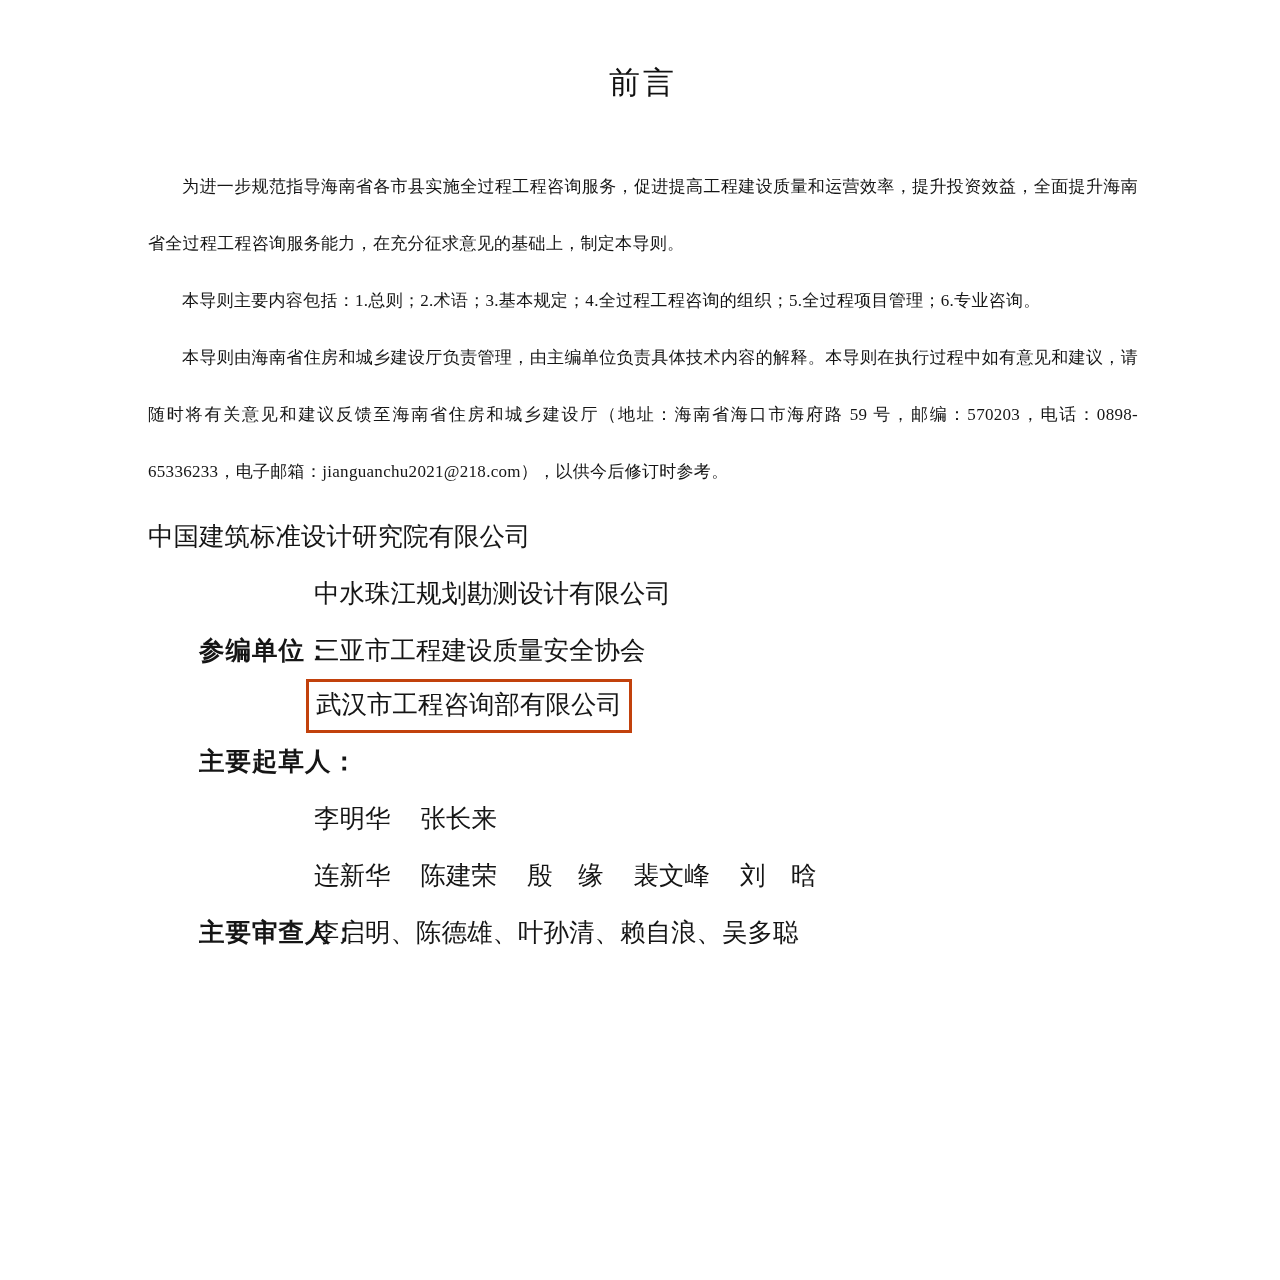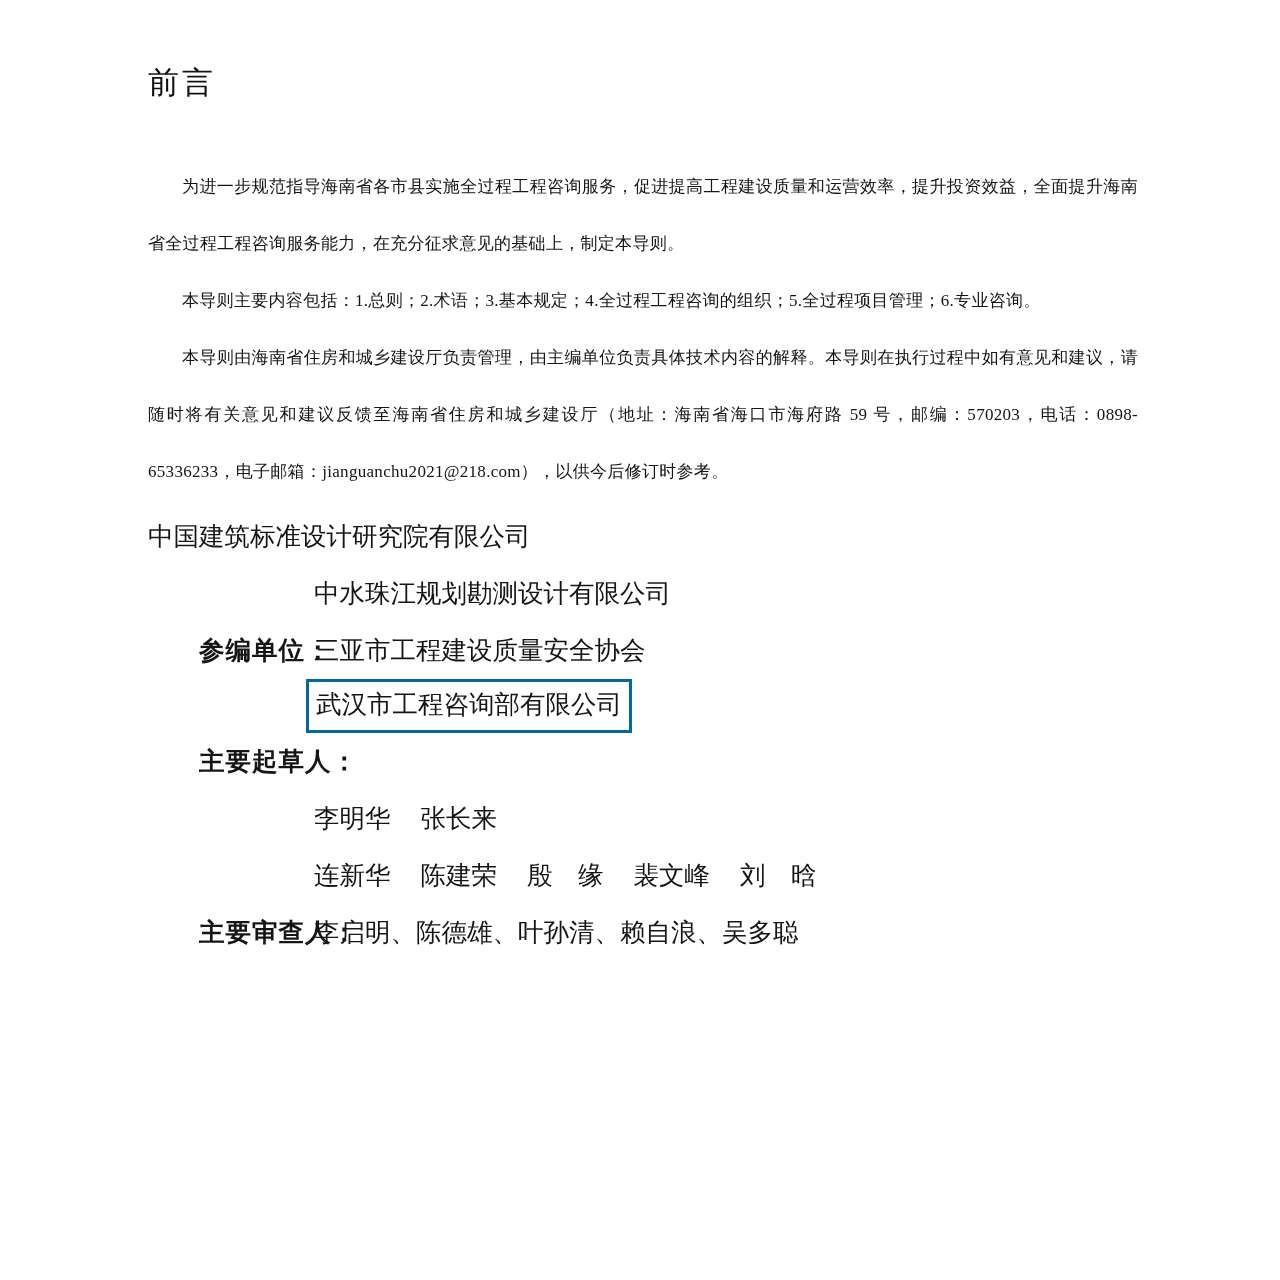--- a/index.html
+++ b/index.html
@@ -21,21 +21,21 @@
     box-sizing: border-box;
     padding: 0;
   }
   .content {
     position: absolute;
     left: 148px;
     top: 0;
     width: 990px;
   }
   .doc-title {
-    text-align: left;
+    text-align: center;
     font-size: 31px;
     letter-spacing: 3px;
     font-weight: 400;
     margin-top: 64px;
     margin-bottom: 0;
     line-height: 1.2;
     color: #111;
   }
   .body-text {
     margin-top: 0;
@@ -82,21 +82,21 @@
     position: relative;
   }
   .name-gap-md { display: inline-block; width: 30px; }
   .indent-only {
     display: inline-block;
     width: 166px;
     flex: 0 0 auto;
   }
   .highlight-box {
     display: inline-block;
-    border: 3px solid #0369a1;
+    border: 3px solid #c2410c;
     padding: 1px 7px 3px 7px;
     margin-left: -8px;
     line-height: 44px;
   }
 </style>
 </head>
 <body>
 
 <div class="page">
   <div class="content">

